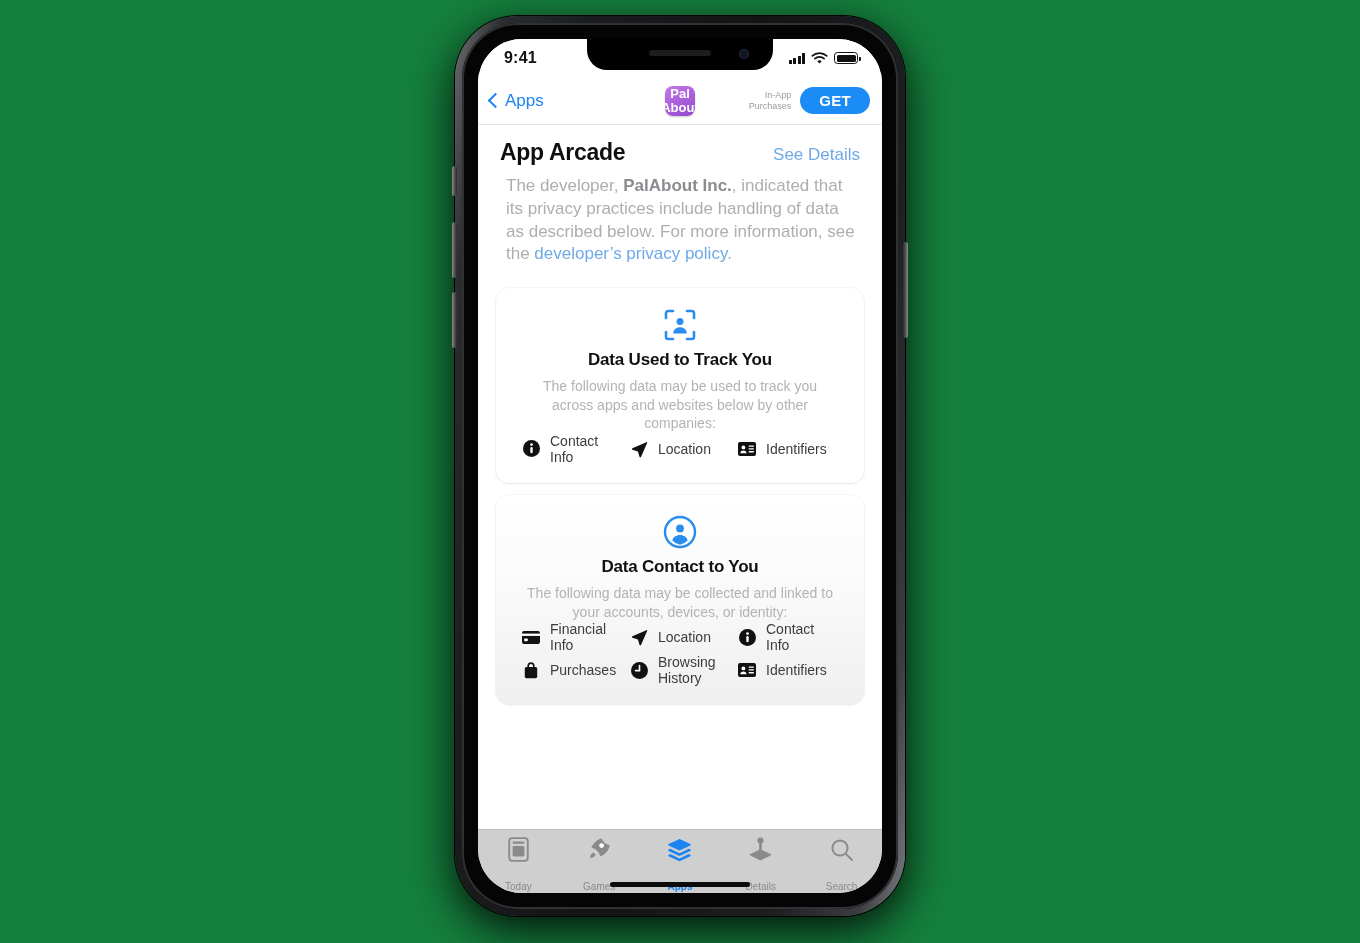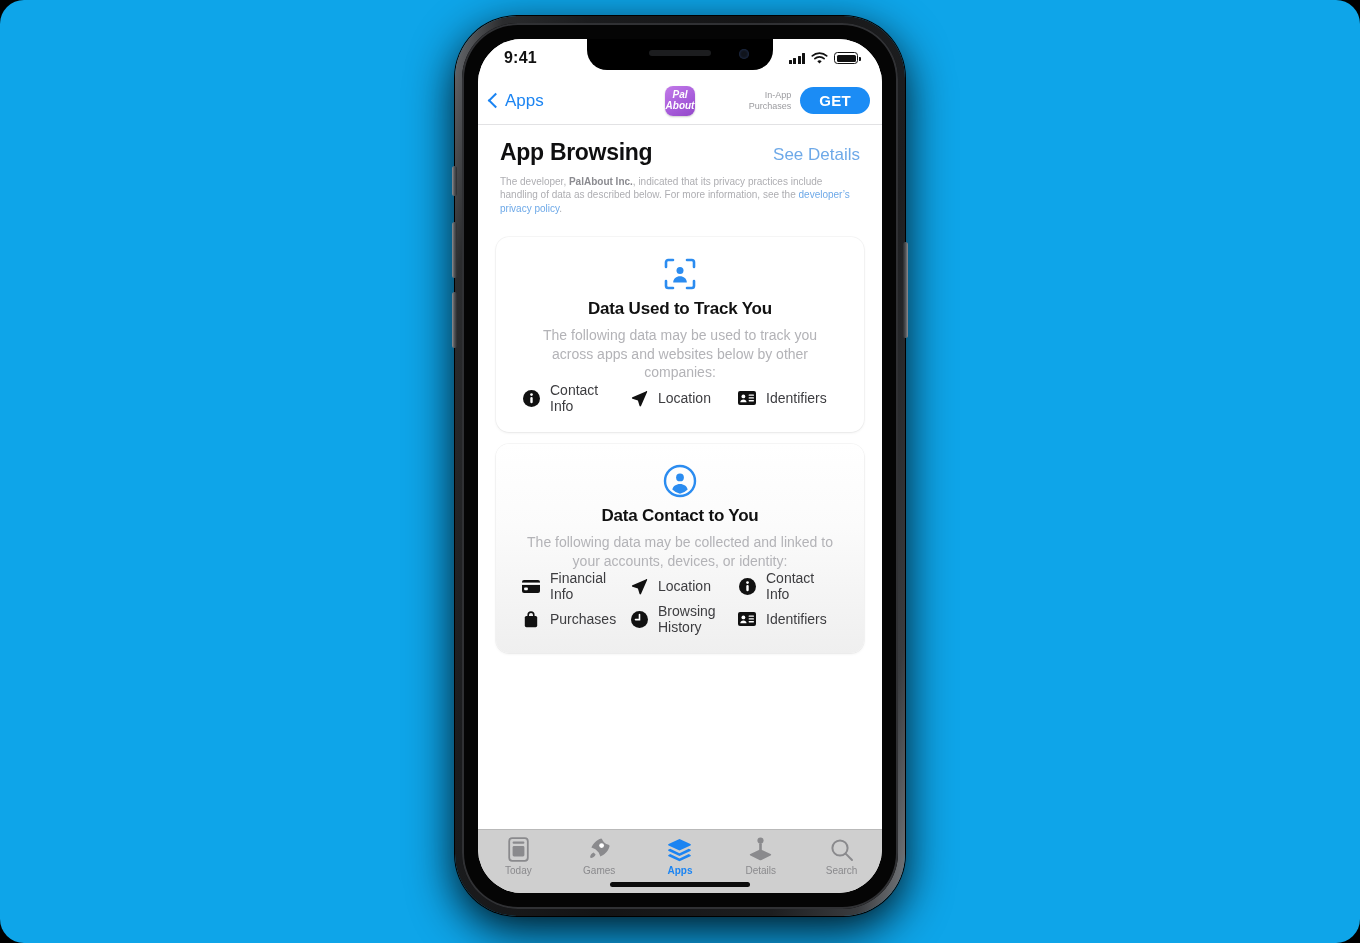--- a/index.html
+++ b/index.html
@@ -1,19 +1,19 @@
 <!DOCTYPE html>
 <html><head>
 <meta charset="utf-8">
 <style>
   * { margin:0; padding:0; box-sizing:border-box; }
   html,body { width:1360px; height:943px; background:#000; overflow:hidden; }
   body { font-family:"Liberation Sans", sans-serif; }
 
-  .stage { position:relative; width:1360px; height:943px; background:#0ea5e9;border-radius:24px; }
+  .stage { position:relative; width:1360px; height:943px; background:#15803d; }
 
   
   .phone {
     position:absolute; left:455px; top:16px; width:450px; height:900px;
     border-radius:62px;
     background:linear-gradient(100deg,#6d6f73 0%,#2b2c2e 8%,#1b1c1e 22%,#141415 50%,#1d1e20 78%,#3a3c3f 92%,#7a7d81 100%);
     box-shadow:0 0 0 1px #000, 0 14px 46px rgba(0,0,0,.9);
   }
   .phone-inner {
     position:absolute; inset:7px; border-radius:56px;
@@ -81,40 +81,40 @@
   .nav-back .chev { width:11px; height:11px; border-left:2.6px solid #1b84f2;
               border-bottom:2.6px solid #1b84f2; transform:rotate(45deg); margin-right:3px;}
   .nav-spacer { flex:1; }
   .appicon {
     width:30px; height:30px; border-radius:8px;
     background:linear-gradient(150deg,#c27ae8 0%,#a85ddb 55%,#9347c9 100%);
     display:flex; flex-direction:column; align-items:center; justify-content:center;
     color:#fff; line-height:1.02; box-shadow:0 1px 2px rgba(0,0,0,.2);
     position:absolute; left:50%; transform:translateX(-50%);
   }
-  .appicon b { font-size:10px; font-weight:700; display:block;font-style:italic; }
+  .appicon b { font-size:13px; font-weight:700; display:block; }
   .iap { font-size:9px; color:#9b9b9f; text-align:right; line-height:1.15;
          margin-right:9px; }
   .get-btn {
     background:#1b8cf5; color:#fff; font-size:15px; font-weight:700;
     border:none; border-radius:14px; padding:5px 19px; cursor:pointer;
     letter-spacing:.3px;
     text-align:center;
   }
 
   
   .content { position:relative; height:calc(100% - 38px - 48px - 64px);
              background:#fff; overflow:hidden; }
 
   .section-head { display:flex; align-items:baseline; justify-content:space-between;
                   padding:14px 22px 0 22px; }
   .section-title { font-size:23px; font-weight:700; color:#0f0f10; letter-spacing:-.3px; }
   .see-details { font-size:17px; color:#6ea9e8; cursor:pointer;margin-left:27px; }
 
-  .blurb { padding:9px 22px 0 22px; font-size:10px; line-height:1.34;
+  .blurb { padding:9px 22px 0 28px; font-size:17px; line-height:1.34;
            color:#aeaeb2; }
   .blurb b { color:#8b8b90; font-weight:700; }
   .blurb a { color:#6ea9e8; text-decoration:none; cursor:pointer; }
 
   .cards { padding:22px 18px 0 18px; }
   .card {
     background:#fff; border-radius:13px; padding:20px 16px 18px 16px;
     box-shadow:0 0 0 .7px rgba(0,0,0,.045), 0 1px 3px rgba(0,0,0,.07);
     margin-bottom:12px;
   }
@@ -133,21 +133,21 @@
           color:#3d3d40; }
   .item .gi { width:18px; height:18px; flex:0 0 18px; display:flex;
               align-items:center; justify-content:center; }
 
   
   .tabbar {
     position:relative; height:64px; background:#cfcfcf;
     display:flex; align-items:flex-start; justify-content:space-around;
     padding-top:7px; border-top:1px solid #b9b9b9;
   }
-  .tab { display:flex; flex-direction:column; align-items:center; gap:3px;
+  .tab { display:flex; flex-direction:column; align-items:center; gap:19px;
          width:66px; cursor:pointer; }
   .tab .tlabel { font-size:10px; color:#8a8a8d; }
   .tab.active .tlabel { color:#1b84f2; font-weight:700; }
   .tab .tico { height:25px; display:flex; align-items:center; justify-content:center; }
 
   .home-ind { position:absolute; left:50%; transform:translateX(-50%); bottom:6px;
               width:140px; height:5px; border-radius:3px; background:#0b0b0b; }
 </style>
 </head>
 <body>
@@ -201,21 +201,21 @@
           <div class="iap">
             <div>In-App</div>
             <div>Purchases</div>
           </div>
           <button class="get-btn">GET</button>
         </div>
 
         <div class="content">
 
           <div class="section-head">
-            <div class="section-title">App Browsing</div>
+            <div class="section-title">App Arcade</div>
             <div class="see-details">See Details</div>
           </div>
 
           <div class="blurb">
             <span>The developer, </span><b>PalAbout Inc.</b><span>, indicated that its privacy practices include handling of data as described below. For more information, see the </span><a href="#">developer’s privacy policy</a><span>.</span>
           </div>
 
           <div class="cards">
 
             <div class="card">

